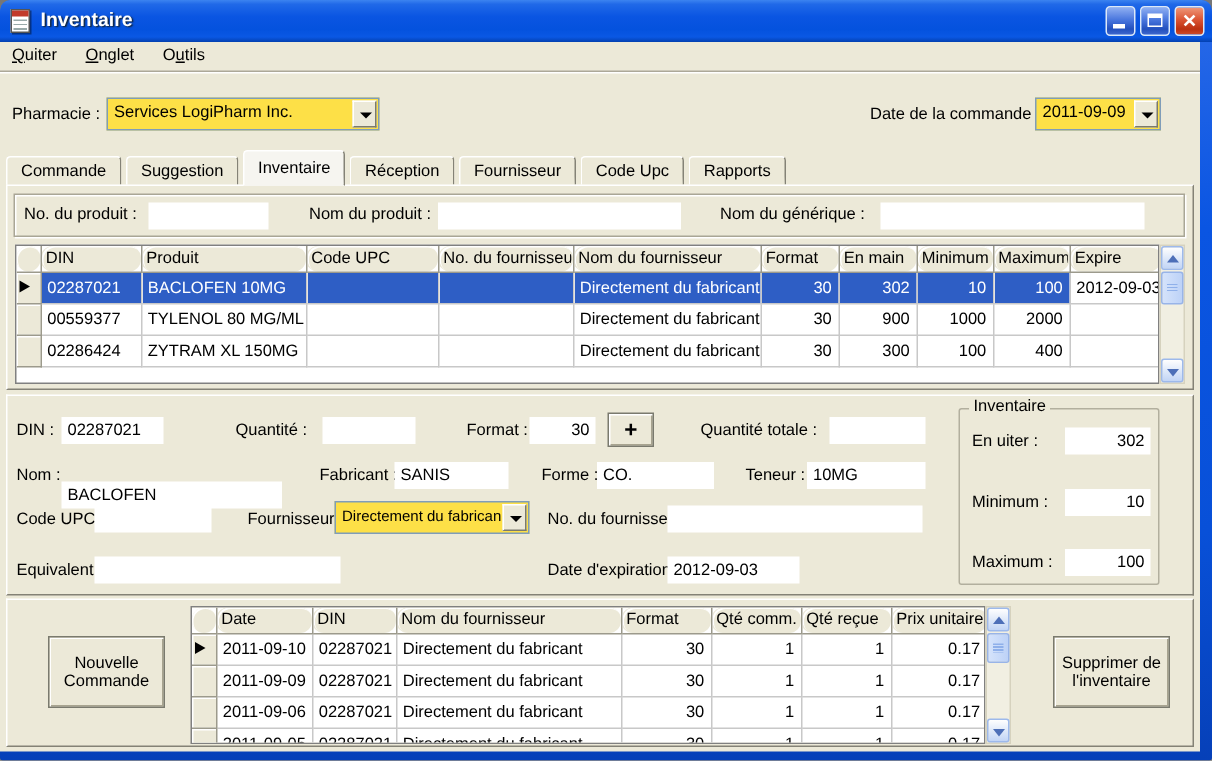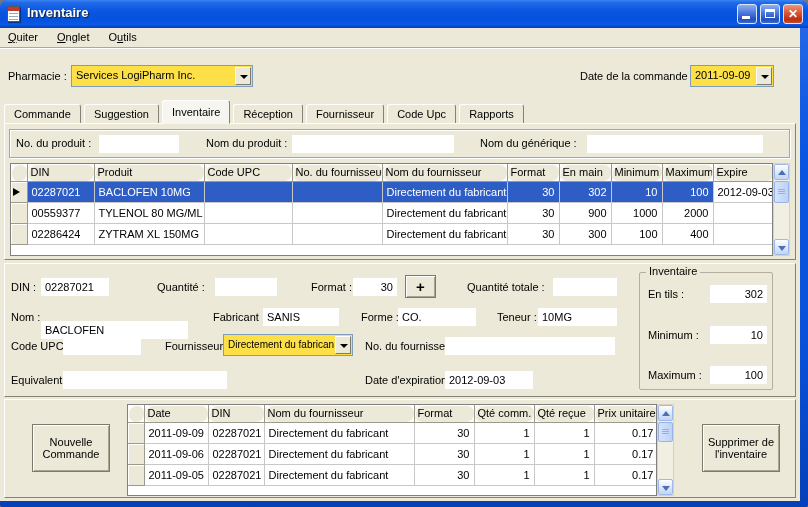--- a/index.html
+++ b/index.html
@@ -255,21 +255,21 @@
       <span class="label" style="left:360px;top:76px;">No. du fournisseur :</span>
       <input class="field" style="left: 440px; top: 73px; width: 170px;" value="">
 
       <span class="label" style="left:6px;top:110px;">Equivalent :</span>
       <input class="field" style="left: 58px; top: 107px; width: 164px;" value="">
       <span class="label" style="left:360px;top:110px;">Date d'expiration :</span>
       <input class="field" style="left: 440px; top: 107px; width: 88px;" value="2012-09-03">
 
       <div class="groupbox" style="left:634px;top:8px;width:134px;height:118px;">
         <span class="gb-legend">Inventaire</span>
-        <span class="label" style="left:8px;top:15px;">En tils :</span>
+        <span class="label" style="left:8px;top:15px;">En uiter :</span>
         <input class="field num" style="left: 70px; top: 12px; width: 57px;" value="302">
         <span class="label" style="left:8px;top:56px;">Minimum :</span>
         <input class="field num" style="left: 70px; top: 53px; width: 57px;" value="10">
         <span class="label" style="left:8px;top:96px;">Maximum :</span>
         <input class="field num" style="left: 70px; top: 93px; width: 57px;" value="100">
       </div>
     </div>
 
     <div class="panel3d" style="left:4px;top:371px;width:792px;height:99px;">
       <button class="btn" style="left:27px;top:24px;width:78px;height:48px;">Nouvelle Commande</button>
@@ -290,20 +290,30 @@
               <tr>
             <th></th>
             <th>Date</th>
             <th>DIN</th>
             <th>Nom du fournisseur</th>
             <th>Format</th>
             <th>Qté comm.</th>
             <th>Qté reçue</th>
             <th>Prix unitaire</th>
           </tr>
+          <tr style="height:18px;">
+            <td class="rowsel"><span class="tri-right"></span></td>
+            <td>2011-09-10</td>
+            <td>02287021</td>
+            <td>Directement du fabricant</td>
+            <td class="num">30</td>
+            <td class="num">1</td>
+            <td class="num">1</td>
+            <td class="num">0.17</td>
+          </tr>
           <tr>
             <td class="rowsel"></td>
             <td>2011-09-09</td>
             <td>02287021</td>
             <td>Directement du fabricant</td>
             <td class="num">30</td>
             <td class="num">1</td>
             <td class="num">1</td>
             <td class="num">0.17</td>
           </tr>

